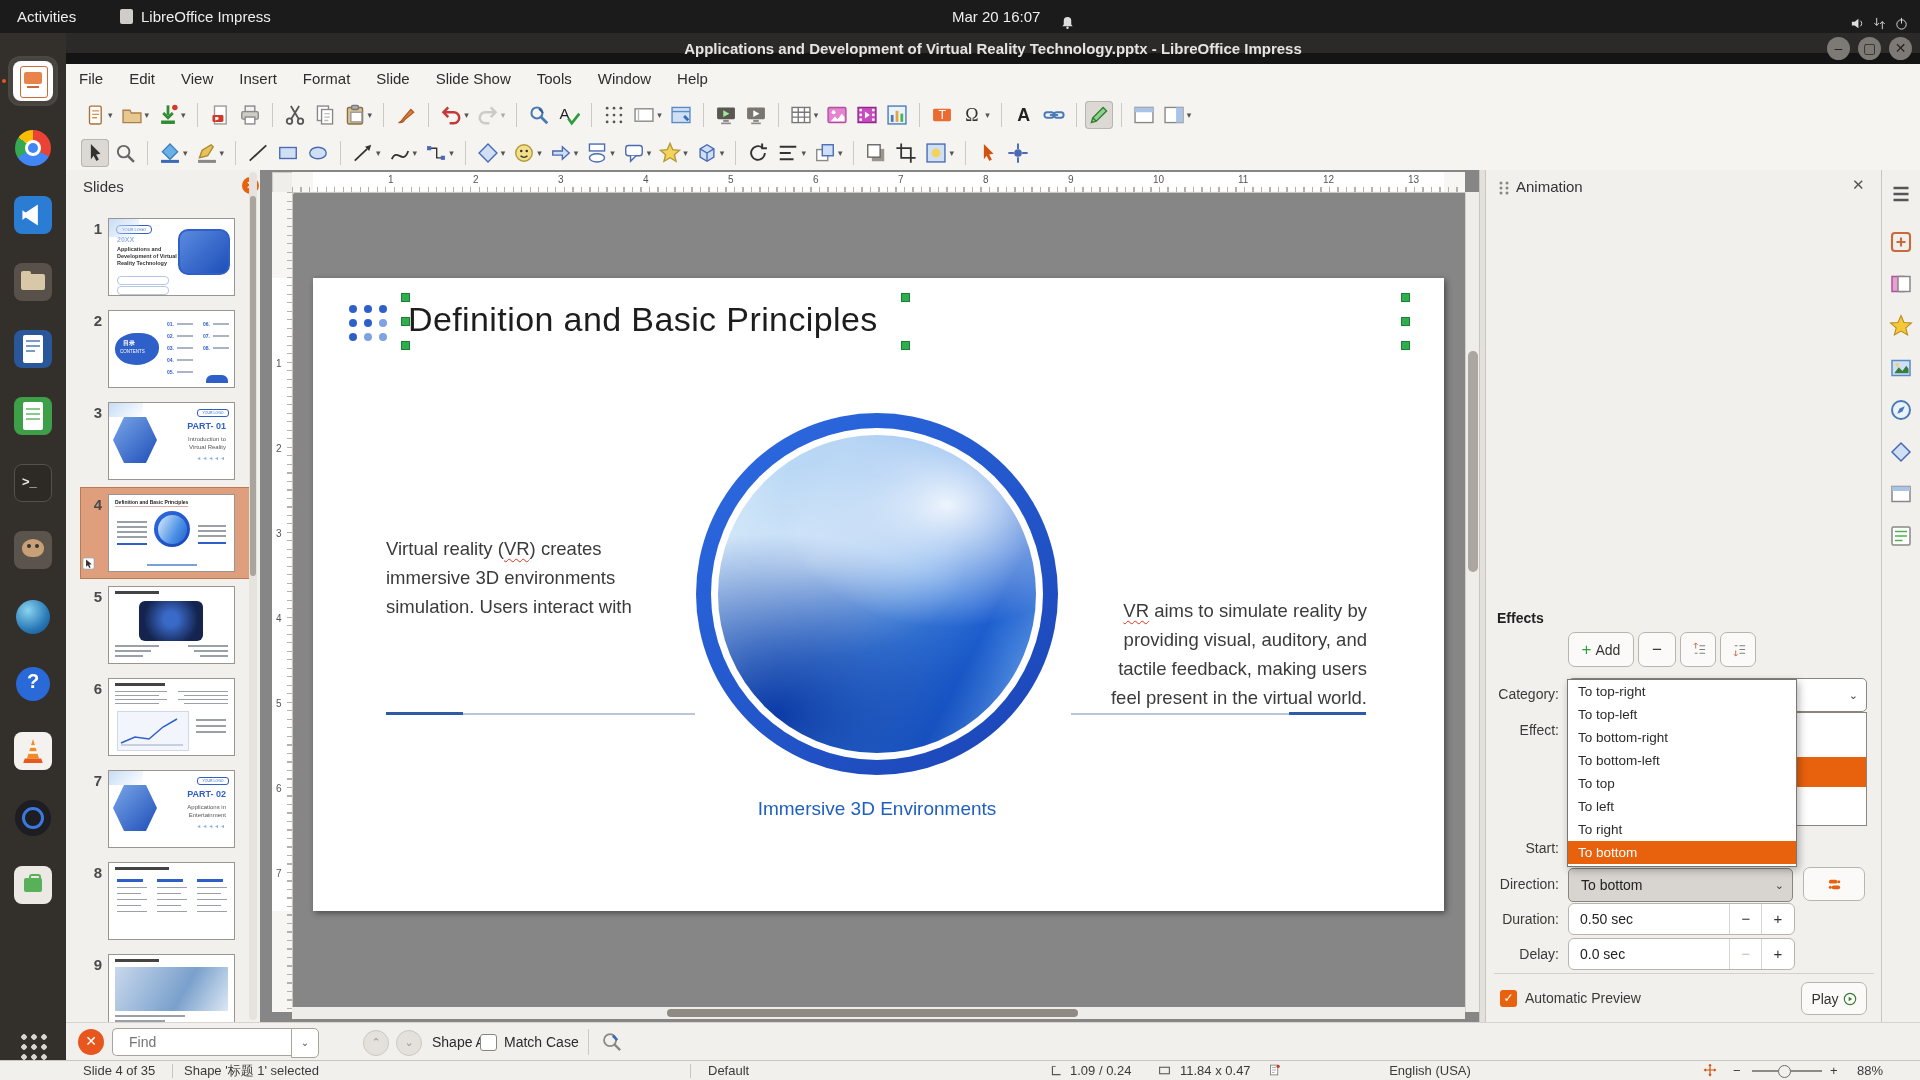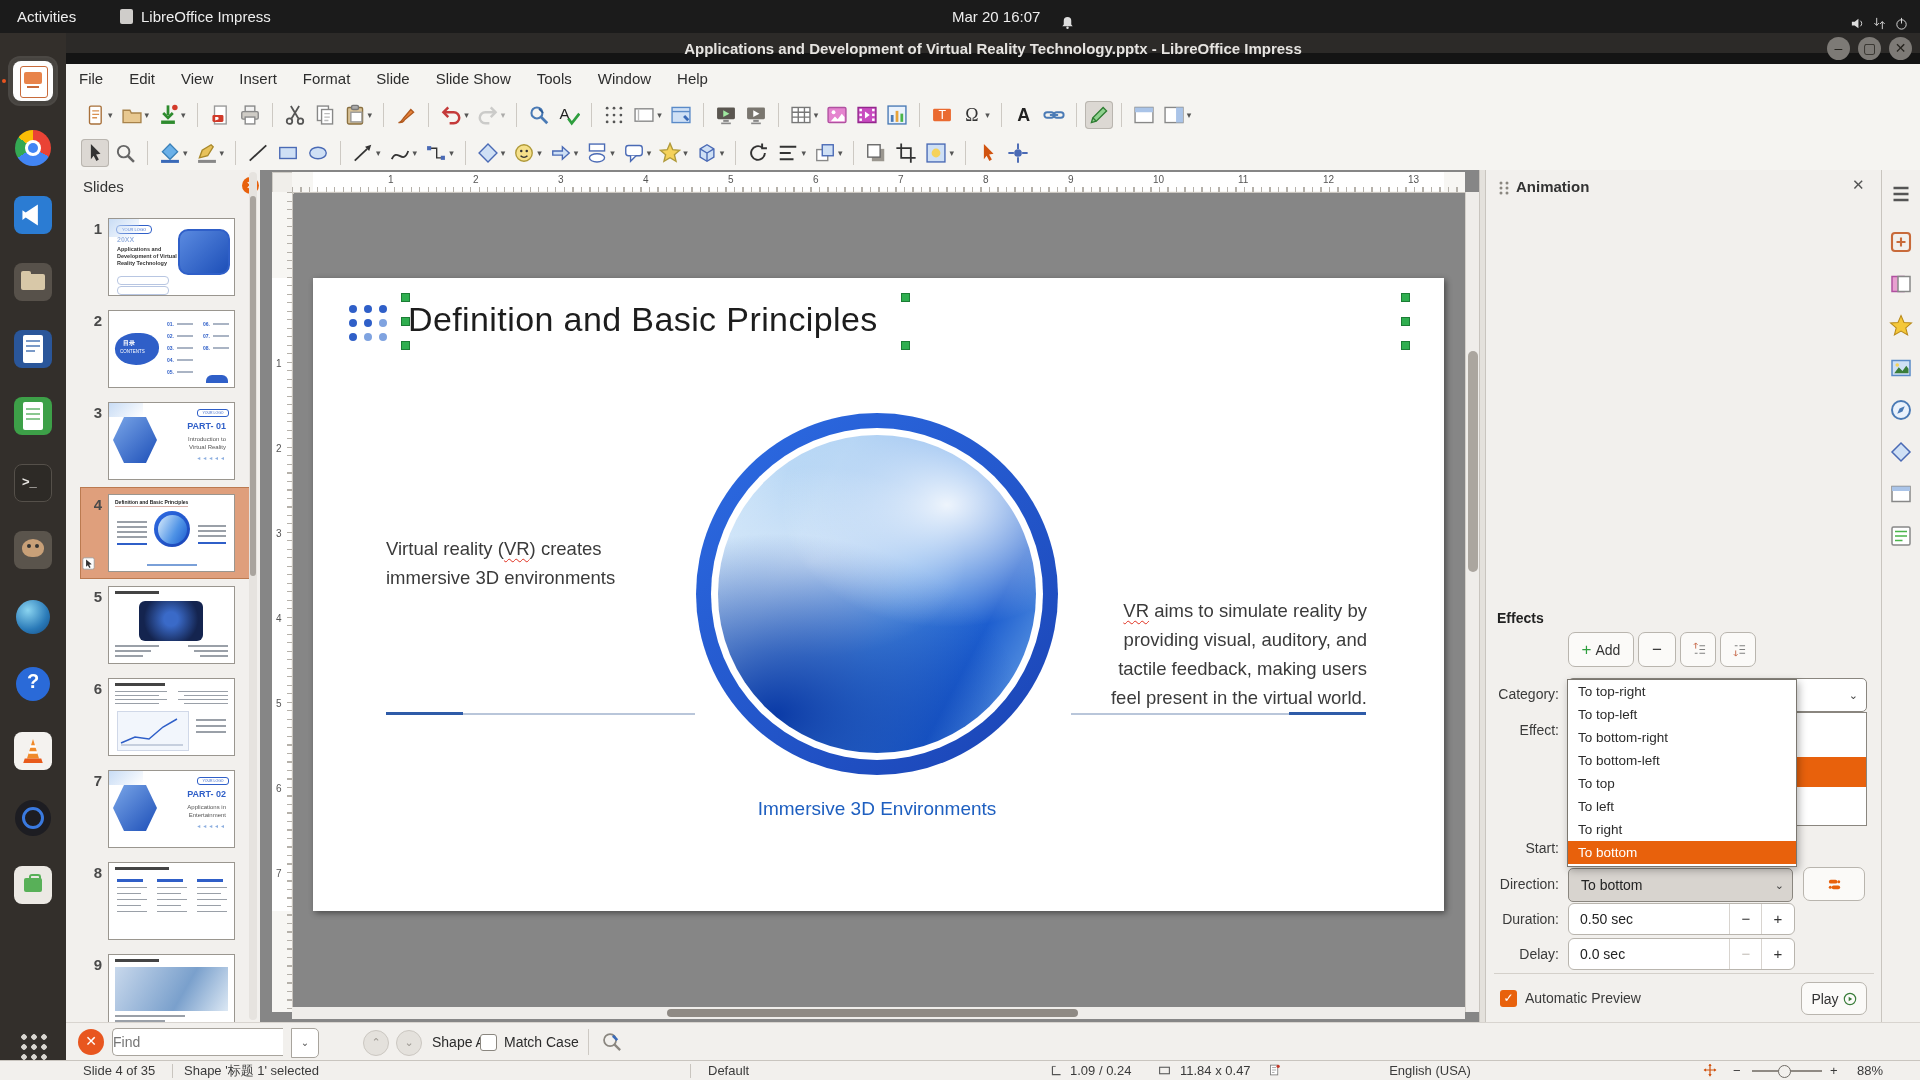--- a/index.html
+++ b/index.html
@@ -73,21 +73,21 @@
   .misspell{text-decoration:underline wavy #e03020 1px;text-underline-offset:3px}
   .divseg{position:absolute;height:3px}
   #caption{position:absolute;left:364px;top:520px;width:400px;text-align:center;font-size:19px;color:#1e5fc0}
   .vscroll{left:1465px;top:192px;width:14px;height:820px;background:#efedea;border-left:1px solid #d4d0ca}
   .vscroll .th{position:absolute;left:2px;top:159px;width:10px;height:221px;background:#aba69f;border-radius:5px}
   .hscroll{left:292px;top:1007px;width:1173px;height:12px;background:#efedea}
   .hscroll .th{position:absolute;left:375px;top:2px;width:411px;height:8px;background:#8f8a84;border-radius:4px}
   #splitter{left:1479px;top:170px;width:6px;height:852px;background:#e4e1dc;border-left:1px solid #c9c5bf}
   
   #anim{left:1485px;top:170px;width:396px;height:852px;background:#f2f0ed;border-left:1px solid #c9c5bf;font-size:14px;color:#3a3a3a}
-  #anim-header{position:absolute;left:30px;top:8px;font-weight:bold;font-size:15px;color:#333}
+  #anim-header{position:absolute;left:30px;top:8px;font-weight:normal;font-size:15px;color:#333}
   #anim-close{position:absolute;left:366px;top:6px;font-size:15px;color:#555}
   #anim-list{position:absolute;left:11px;top:30px;width:369px;height:401px;background:#fff;border:1px solid #8a867f}
   #anim-entry{position:absolute;left:0;top:3px;width:100%;height:56px;background:#e8610c;color:#fff}
   .entry-line{position:absolute;height:27px;line-height:27px;font-size:13.5px;white-space:nowrap}
   #effects-label{position:absolute;left:11px;top:440px;font-weight:bold;font-size:14px;color:#222}
   .pbtn{position:absolute;height:33px;border:1px solid #b9b5ae;border-radius:7px;background:#fbfaf8;
         display:flex;align-items:center;justify-content:center;font-size:14px;color:#333}
   .plabel{position:absolute;width:73px;text-align:right}
   .combo{position:absolute;border:1px solid #8a867f;border-radius:5px;background:#fff;height:32px;line-height:32px}
   .combo .chev{position:absolute;right:8px;top:0;font-size:11px;color:#444}
@@ -103,21 +103,21 @@
   .opt.sel{background:#e8610c;color:#fff}
   
   #sbstrip{left:1881px;top:170px;width:39px;height:852px;background:#f2f0ed;border-left:1px solid #c9c5bf}
   .sbtab{position:absolute;left:7px;width:24px;height:24px}
   .sbtab svg{width:100%;height:100%}
   
   #findbar{left:66px;top:1022px;width:1854px;height:38px;background:#f2f0ed;border-top:1px solid #d8d4cf}
   #find-close{position:absolute;left:12px;top:6px;width:26px;height:26px;border-radius:50%;background:#e8561f;
               color:#fff;text-align:center;line-height:25px;font-size:14px}
   #find-input{position:absolute;left:46px;top:5px;width:170px;height:26px;border:1px solid #a8a49d;border-right:none;
-              border-radius:5px 0 0 5px;padding:0 0;font-size:14px;font-family:"Liberation Sans",sans-serif;color:#333;background:#fff;outline:none}
+              border-radius:5px 0 0 5px;padding:0 16px;font-size:14px;font-family:"Liberation Sans",sans-serif;color:#333;background:#fff;outline:none}
   #find-dd{position:absolute;left:225px;top:5px;width:26px;height:28px;border:1px solid #a8a49d;border-radius:0 5px 5px 0;
            background:#fff;text-align:center;line-height:28px;font-size:10px;color:#555}
   .circ-btn{position:absolute;top:7px;width:24px;height:24px;border-radius:50%;background:#e4e1dc;border:1px solid #cbc7c1;
             text-align:center;line-height:22px;font-size:11px;color:#9d9992}
   #findbar .lbl{position:absolute;top:0;height:38px;line-height:38px;font-size:14px;color:#2b2b2b}
   #mc-box{position:absolute;left:414px;top:11px;width:15px;height:15px;border:1px solid #8a867f;border-radius:3px;background:#fff}
   
   #statusbar{left:0;top:1060px;width:1920px;height:20px;background:#f2f0ed;border-top:1px solid #c9c5bf;
              font-size:13px;color:#3a3a3a}
   #statusbar span{position:absolute;top:0;line-height:20px;white-space:nowrap}
@@ -838,20 +838,21 @@
   <div class="divseg" style="left:150px;top:435px;width:232px;height:1.5px;background:#b9c6da"></div>
   <div class="divseg" style="left:758px;top:435px;width:218px;height:1.5px;background:#b9c6da"></div>
   <div class="divseg" style="left:976px;top:434px;width:77px;background:#2e5ba8"></div>
   <div id="big-circle">
       <div class="w"></div>
       <div class="img"></div>
     </div>
   <div class="para" style="left:73px;top:256px;width:310px" id="left-para">
       <div>Virtual reality (<span class="misspell">VR</span>) creates</div>
       <div>immersive 3D environments</div>
+      <div>simulation. Users interact with</div>
     </div>
   <div class="para" style="left:789px;top:318px;width:265px;text-align:right" id="right-para">
       <div><span class="misspell">VR</span> aims to simulate reality by</div>
       <div>providing visual, auditory, and</div>
       <div>tactile feedback, making users</div>
       <div>feel present in the virtual world.</div>
     </div>
   <div id="caption">Immersive 3D Environments</div>
 </div>
 

